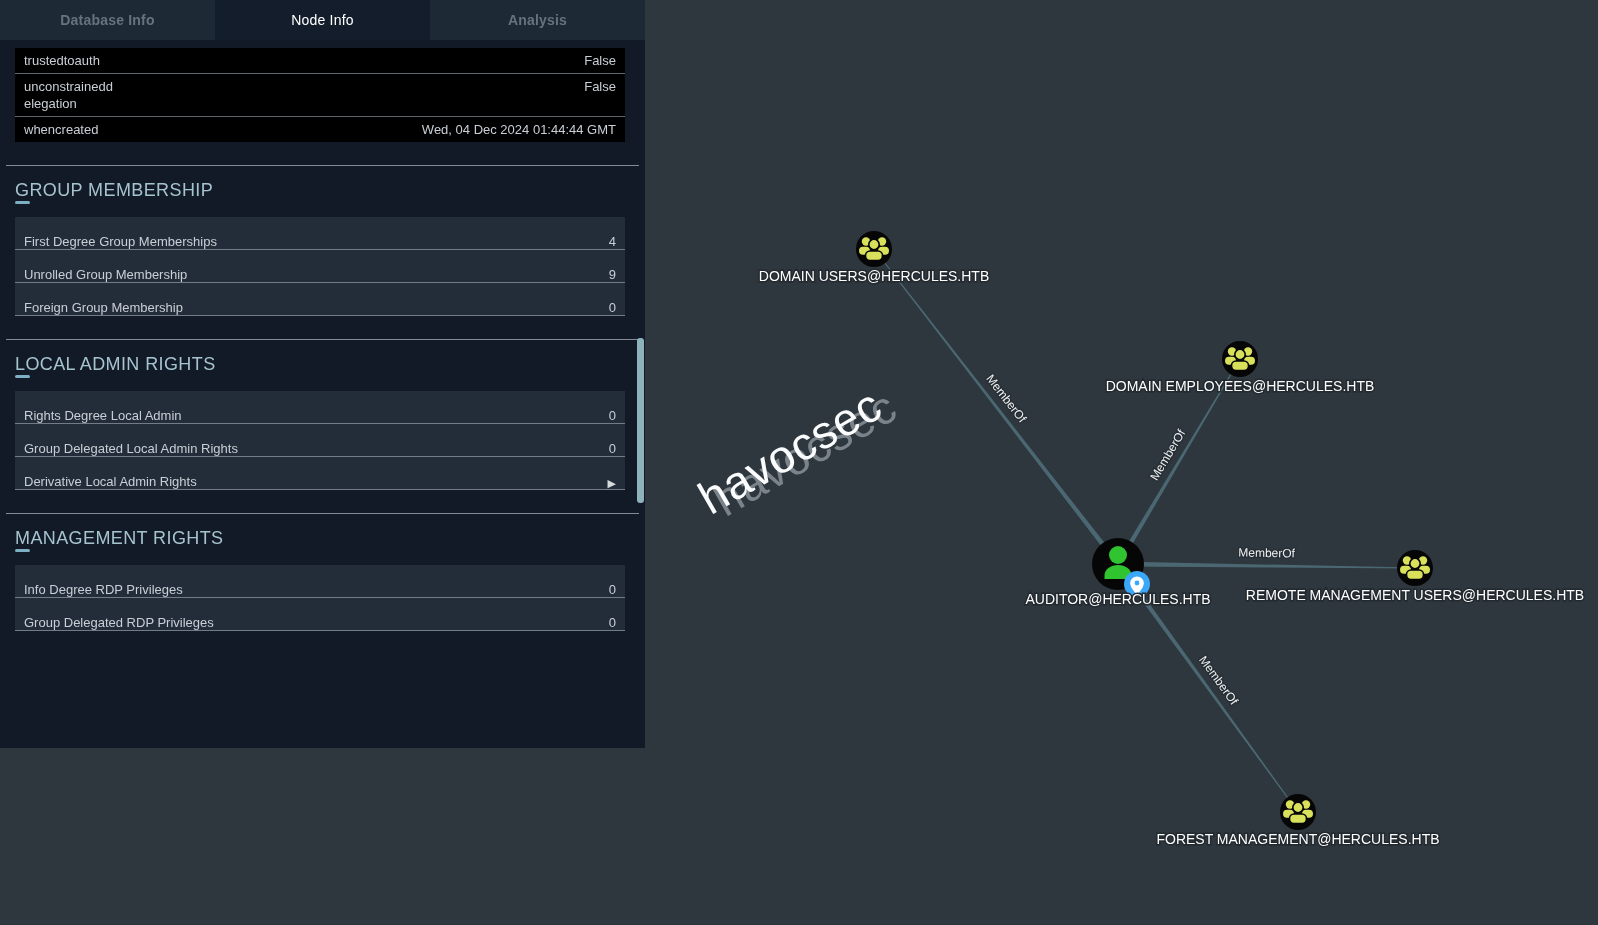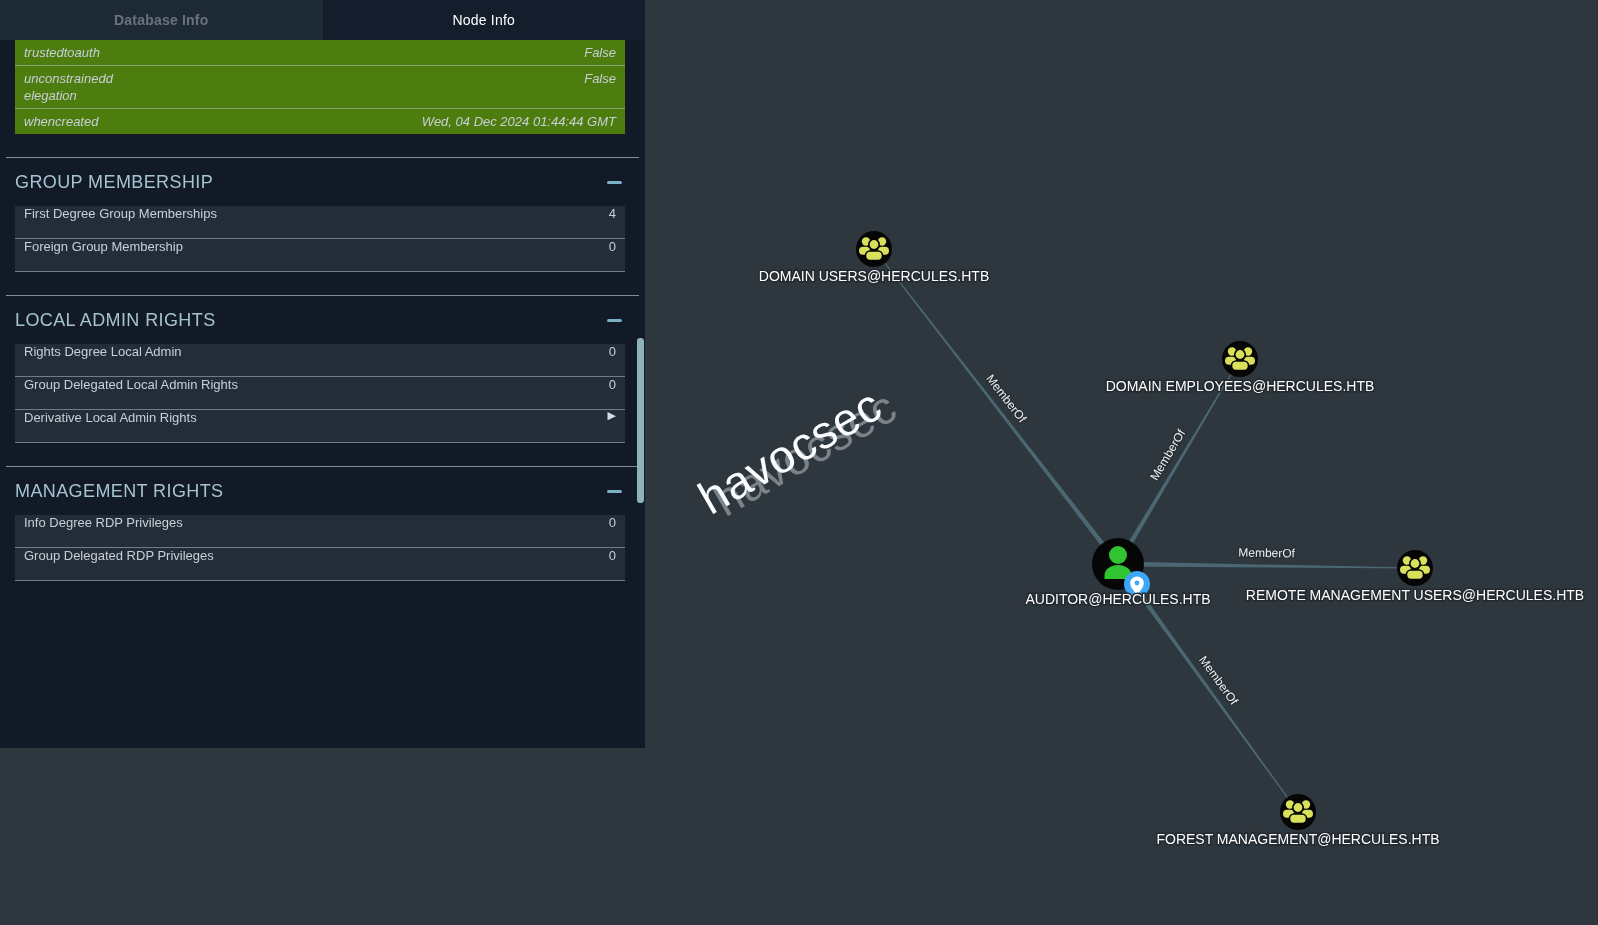--- a/index.html
+++ b/index.html
@@ -17,39 +17,40 @@
     position:absolute;left:0;top:0;width:645px;height:748px;
     background:#121927;overflow:hidden;
   }
   .tabbar{display:flex;height:40px;background:#1e2936;}
   .tab{
     flex:1;display:flex;align-items:center;justify-content:center;
     font-size:14px;font-weight:600;color:#67727f;cursor:pointer;
     letter-spacing:.2px;
   }
   .tab.active{background:#141d2b;color:#ffffff;font-weight:400;}
-  .props{margin:0 20px 0 15px;background:#4d7c0f;font-style:italic;}
+  .props{margin:8px 20px 0 15px;background:#000000;}
   .prop-row{
     display:flex;justify-content:space-between;align-items:flex-start;
     padding:4px 9px;border-bottom:1px solid rgba(194,203,212,.5);
     font-size:13px;color:#c9cfd6;line-height:17px;
   }
   .prop-row:last-child{border-bottom:none;}
   .prop-key{max-width:96px;word-break:break-all;}
   .prop-val{text-align:left;}
   .divider{height:1px;background:rgba(192,201,211,.65);margin:23px 6px 0 6px;}
   .sec-head{
-    display:flex;justify-content:space-between;align-items:center;
+    display:flex;justify-content:space-between;
     padding:14px 23px 13px 15px;
+    flex-direction:column;
   }
   .sec-title{font-size:18px;color:#a6c4cf;letter-spacing:.4px;}
   .minus-bar{width:15px;height:3px;border-radius:2px;background:#7db0c4;cursor:pointer;}
   .sec-rows{margin:0 20px 0 15px;background:#232c39;}
   .sec-row{
-    display:flex;justify-content:space-between;align-items:flex-start;
+    display:flex;justify-content:space-between;align-items:flex-end;
     height:32px;padding:0 9px;border-bottom:1px solid rgba(194,203,212,.5);
     font-size:13px;color:#c9cfd6;cursor:pointer;
   }
   .sec-row .expand-arrow{color:#d7dbdf;font-size:11px;line-height:1;}
   .scroll-thumb{
     position:absolute;left:637px;top:338px;width:7px;height:165px;
     background:#8db2bc;border-radius:3px;cursor:pointer;
   }
 </style>
 </head>
@@ -136,20 +137,23 @@
   </div>
 
   <div class="panel">
     <div class="tabbar" id="tabbar">
         <div class="tab">
           <span>Database Info</span>
         </div>
         <div class="tab active">
           <span>Node Info</span>
         </div>
+        <div class="tab">
+          <span>Analysis</span>
+        </div>
       </div>
     <div class="props" id="props">
         <div class="prop-row">
           <span class="prop-key">trustedtoauth</span>
           <span class="prop-val">False</span>
         </div>
         <div class="prop-row">
           <span class="prop-key">unconstraineddelegation</span>
           <span class="prop-val">False</span>
         </div>
@@ -163,20 +167,24 @@
         <div class="sec-head">
           <span class="sec-title">GROUP MEMBERSHIP</span>
           <span class="minus-bar"></span>
         </div>
         <div class="sec-rows">
           <div class="sec-row">
             <span>First Degree Group Memberships</span>
             <span>4</span>
           </div>
           <div class="sec-row">
+            <span>Unrolled Group Membership</span>
+            <span>9</span>
+          </div>
+          <div class="sec-row">
             <span>Foreign Group Membership</span>
             <span>0</span>
           </div>
         </div>
         <div class="divider"></div>
         <div class="sec-head">
           <span class="sec-title">LOCAL ADMIN RIGHTS</span>
           <span class="minus-bar"></span>
         </div>
         <div class="sec-rows">

